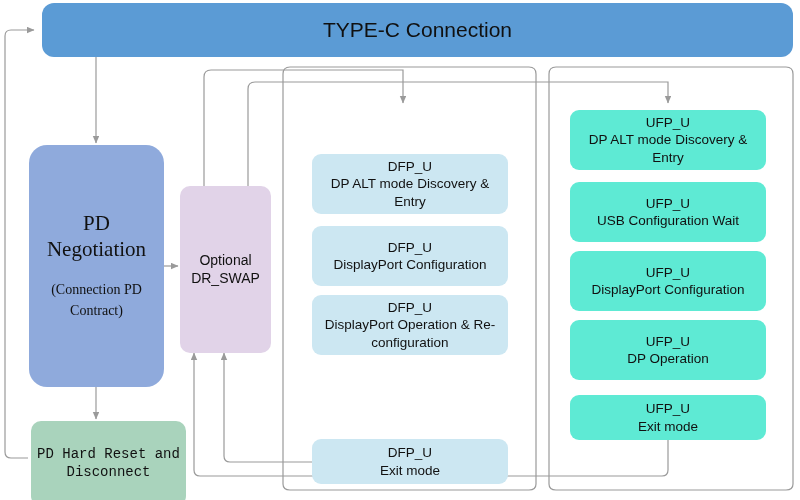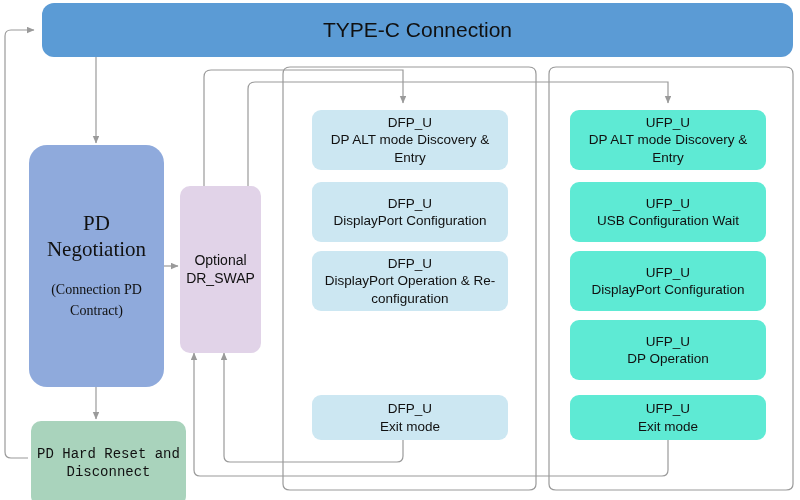--- a/index.html
+++ b/index.html
@@ -71,20 +71,21 @@
   }
   .node-purple {
     background: #E1D3E8;
     border-radius: 10px;
     font-size: 14px;
   }
   .node-dfp {
     background: #CCE7F2;
     border-radius: 9px;
     font-size: 13.5px;
+    margin-top: 44px;
   }
   .node-ufp {
     background: #5eead4;
     border-radius: 9px;
     font-size: 13.5px;
   }
 </style>
 </head>
 <body>
 
@@ -127,21 +128,21 @@
   <div class="node node-pd" style="left:29px; top:145px; width:135px; height:242px;">
     <div class="pd-title">PD
 Negotiation</div>
     <div class="pd-sub">(Connection PD
 Contract)</div>
   </div>
 
   <div class="node node-green" style="left:31px; top:421px; width:155px; height:85px;font-family:Liberation Mono, monospace;">PD Hard Reset and
 Disconnect</div>
 
-  <div class="node node-purple" style="left:180px; top:186px; width:81px; height:167px;">Optional
+  <div class="node node-purple" style="left:180px; top:186px; width:91px; height:167px;">Optional
 DR_SWAP</div>
 
   <div class="node node-dfp" style="left:312px; top:110px; width:196px; height:60px;">DFP_U
 DP ALT mode Discovery &amp;
 Entry</div>
   <div class="node node-dfp" style="left:312px; top:182px; width:196px; height:60px;">DFP_U
 DisplayPort Configuration</div>
   <div class="node node-dfp" style="left:312px; top:251px; width:196px; height:60px;">DFP_U
 DisplayPort Operation &amp; Re-
 configuration</div>

